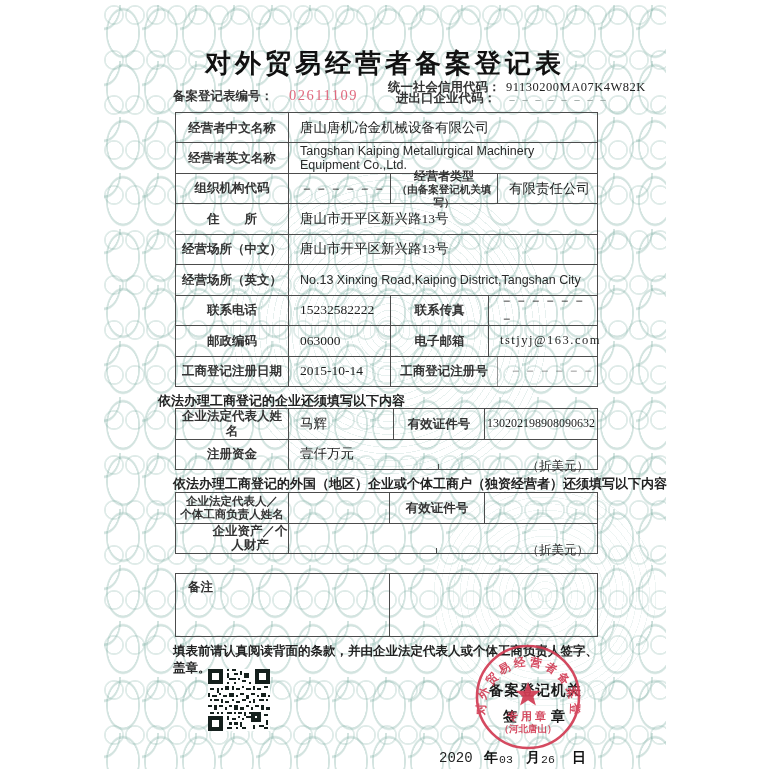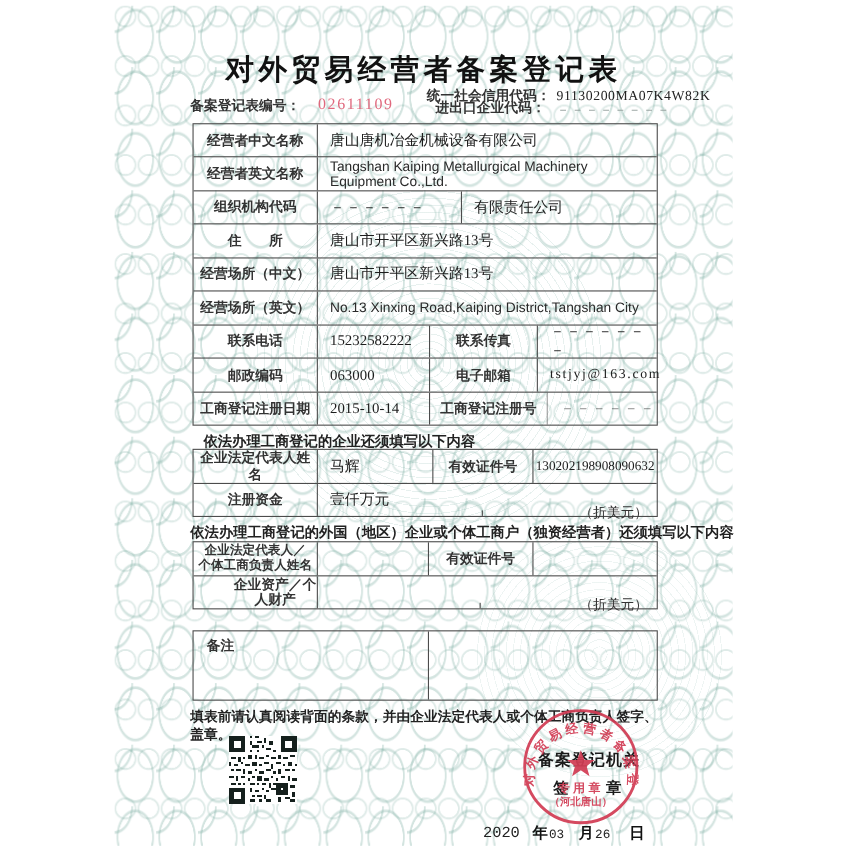--- a/index.html
+++ b/index.html
@@ -85,21 +85,25 @@
       <div class="tcell tc-label" style="width:112px;">
           <span class="lbl">经营者英文名称</span>
         </div>
       <div class="tcell tc-val en" style="flex:1;">Tangshan Kaiping Metallurgical Machinery Equipment Co.,Ltd.</div>
     </div>
     <div class="trow">
       <div class="tcell tc-label" style="width:112px;">
           <span class="lbl">组织机构代码</span>
         </div>
       <div class="tcell tc-val dash" style="width:102px;">－－－－－－</div>
-      <div class="tcell tc-val" style="flex:1;margin-left:29px;">有限责任公司</div>
+      <div class="tcell tc-label" style="width:107px;">
+        <span class="lbl" style="font-size:12px;">经营者类型</span>
+        <span class="sub" style="font-size:10.5px;">（由备案登记机关填写）</span>
+      </div>
+      <div class="tcell tc-val" style="flex:1;">有限责任公司</div>
     </div>
     <div class="trow">
       <div class="tcell tc-label" style="width:112px;">
           <span class="lbl">住　　所</span>
         </div>
       <div class="tcell tc-val" style="flex:1;">唐山市开平区新兴路13号</div>
     </div>
     <div class="trow">
       <div class="tcell tc-label" style="width:112px;">
           <span class="lbl">经营场所（中文）</span>
@@ -137,21 +141,21 @@
           <span class="lbl">工商登记注册日期</span>
         </div>
       <div class="tcell tc-val" style="width:102px;">2015-10-14</div>
       <div class="tcell tc-label" style="width:107px;">
           <span class="lbl">工商登记注册号</span>
         </div>
       <div class="tcell tc-val dash" style="flex:1;opacity:.55;">－－－－－－</div>
     </div>
   </div>
 
-  <div class="sec-head" style="left:185px;top:392px;">依法办理工商登记的企业还须填写以下内容</div>
+  <div class="sec-head" style="left:158px;top:392px;">依法办理工商登记的企业还须填写以下内容</div>
   <div class="tbl" style="left:175px;top:408px;width:421px;height:60px;">
     <div class="trow">
       <div class="tcell tc-label" style="width:112px;">
           <span class="lbl">企业法定代表人姓名</span>
         </div>
       <div class="tcell tc-val" style="width:105px;">马辉</div>
       <div class="tcell tc-label" style="width:91px;">
           <span class="lbl">有效证件号</span>
         </div>
       <div class="tcell tc-val" style="flex:1;padding-left:2px;font-size:12px;">130202198908090632</div>

